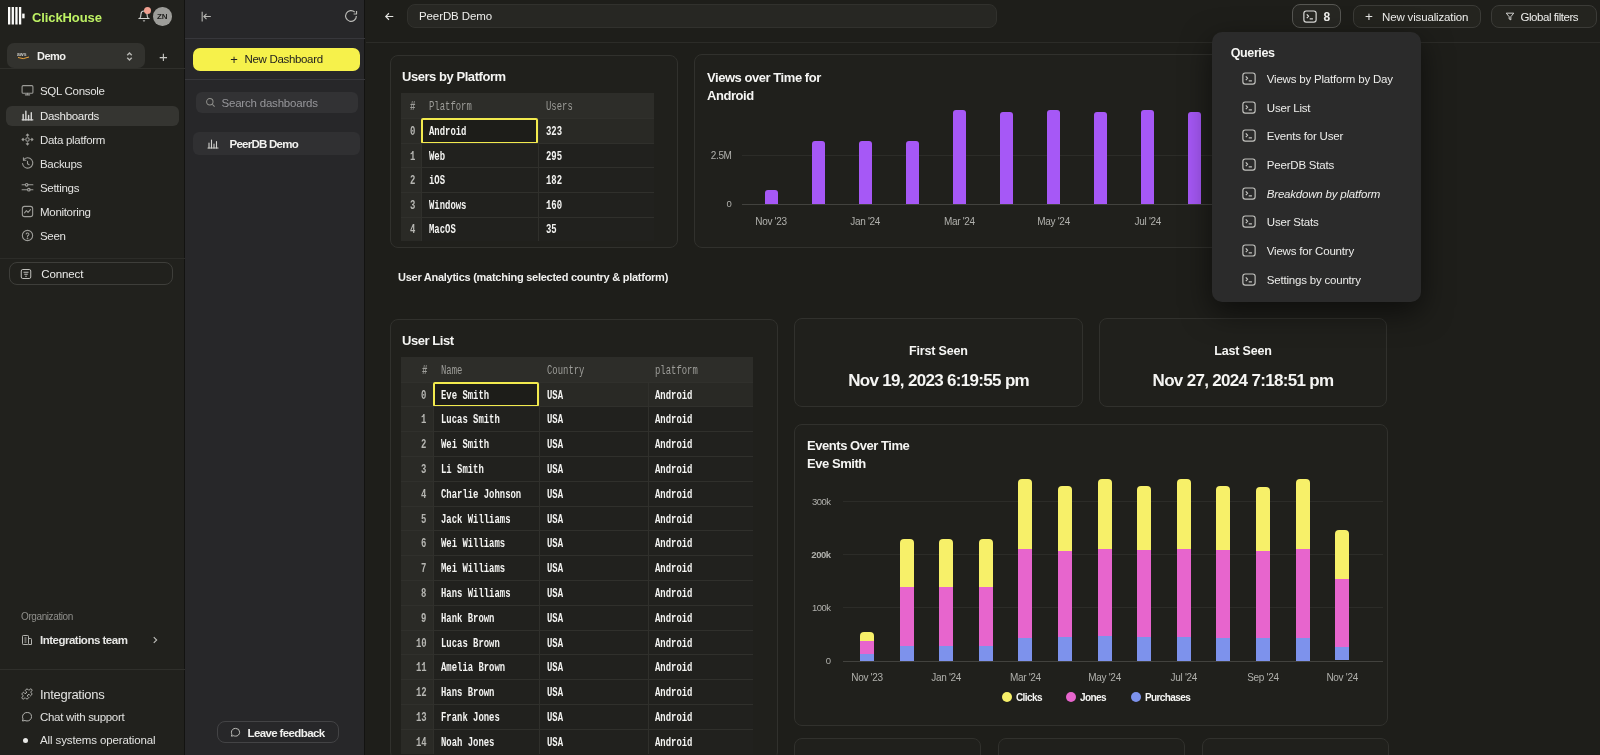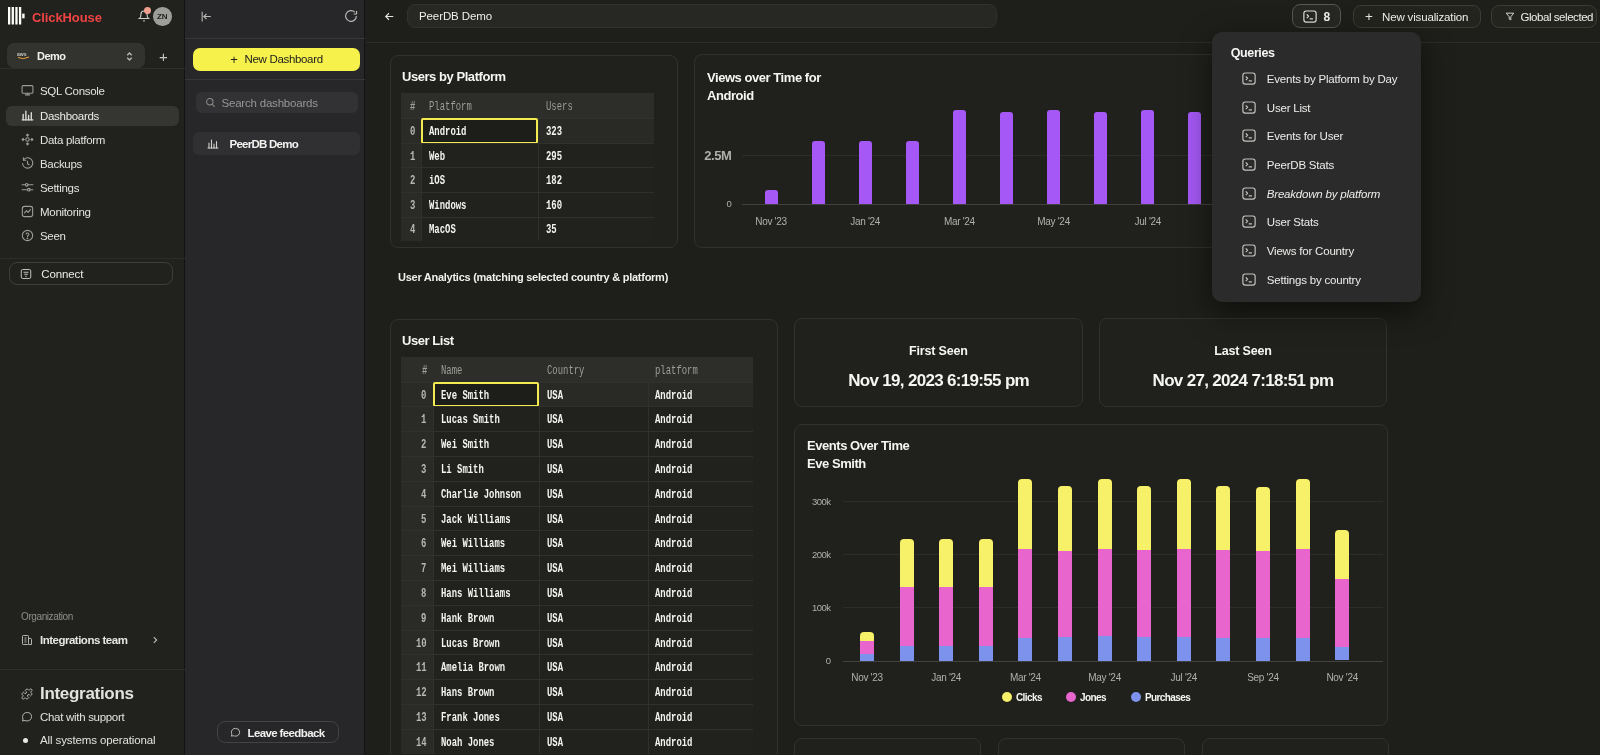--- a/index.html
+++ b/index.html
@@ -11,21 +11,21 @@
 <body>
 
 <div class="a" style="left:0;top:0;width:185px;height:755px;background:#21211d;border-right:1px solid #131311"></div>
 <svg class="a" style="left:7.5px;top:6.8px" width="18" height="18">
     <rect x="0.0" y="0" width="2.3" height="17.5" fill="#fcfcfa"></rect>
     <rect x="3.65" y="0" width="2.3" height="17.5" fill="#fcfcfa"></rect>
     <rect x="7.3" y="0" width="2.3" height="17.5" fill="#fcfcfa"></rect>
     <rect x="10.95" y="0" width="2.3" height="17.5" fill="#fcfcfa"></rect>
     <rect x="14.2" y="6.6" width="2.4" height="4.7" fill="#fcfcfa"></rect>
   </svg>
-<div class="a" style="left:32px;transform:translateY(-50%);top:16.5px;font-size:13px;color:#ef4444;font-weight:700;letter-spacing:-0.1px;white-space:nowrap;">ClickHouse</div>
+<div class="a" style="left:32px;transform:translateY(-50%);top:16.5px;font-size:13px;color:#bef264;font-weight:700;letter-spacing:-0.1px;white-space:nowrap;">ClickHouse</div>
 <svg class="a" style="left:137.5px;top:10px" width="12" height="12" viewBox="0 0 24 24" fill="none" stroke="#d4d4d2" stroke-width="2.2">
     <path d="M18 8a6 6 0 0 0-12 0c0 7-3 9-3 9h18s-3-2-3-9"></path>
     <path d="M13.7 21a2 2 0 0 1-3.4 0"></path>
   </svg>
 <div class="a" style="left:144px;top:7px;width:7px;height:7px;border-radius:50%;background:#f0a090"></div>
 <div class="a" style="left:153px;top:7px;width:18.5px;height:18.5px;border-radius:50%;background:#9d9d99;color:#232321;font-size:8px;font-weight:700;display:flex;align-items:center;justify-content:center;letter-spacing:0">ZN</div>
 <div class="a" style="left:7px;top:43px;width:138px;height:25px;background:#32322e;border-radius:7px"></div>
 <svg class="a" style="left:17px;top:51px" width="13" height="9" viewBox="0 0 26 16">
     <text x="0" y="9" font-size="10" font-weight="700" fill="#c8c8c4" font-family="Liberation Sans">aws</text>
     <path d="M2 12 q10 5 22 -1" stroke="#e8a33d" stroke-width="2" fill="none"></path>
@@ -89,21 +89,21 @@
     <path d="M7 8h4M7 12h4M7 16h4"></path>
   </svg>
 <div class="a" style="left:40px;transform:translateY(-50%);top:640px;font-size:11.5px;color:#e6e6e4;font-weight:600;letter-spacing:-0.5px;white-space:nowrap;">Integrations team</div>
 <svg class="a" style="left:150px;top:635px" width="10" height="10" viewBox="0 0 24 24" fill="none" stroke="#c0c0bc" stroke-width="2.6">
     <path d="M9 5l7 7-7 7"></path>
   </svg>
 <div class="a" style="left:0;top:668.5px;width:185px;height:1px;background:#2f2f2b"></div>
 <svg class="a" style="left:21px;top:688px" width="12" height="12" viewBox="0 0 24 24" fill="none" stroke="#b4b4b0" stroke-width="2">
     <path d="M19.4 7.85c-.05.32.06.65.29.88l1.57 1.57c.47.47.7 1.08.7 1.7s-.23 1.23-.7 1.7l-1.61 1.61a.98.98 0 0 1-.84.28c-.47-.07-.8-.48-.97-.93a2.5 2.5 0 1 0-3.21 3.22c.45.16.85.5.92.97a.98.98 0 0 1-.27.83l-1.61 1.61a2.4 2.4 0 0 1-3.41 0l-1.57-1.57a1.03 1.03 0 0 0-.88-.29c-.49.07-.84.5-1.02.97a2.5 2.5 0 1 1-3.24-3.24c.47-.18.9-.53.97-1.02a1.03 1.03 0 0 0-.29-.88L2.7 13.7a2.4 2.4 0 0 1 0-3.4l1.53-1.53c.24-.24.58-.35.92-.3.51.08.87.53 1.07 1.01a2.5 2.5 0 1 0 3.26-3.26c-.48-.2-.93-.56-1.01-1.07-.05-.34.06-.68.3-.92l1.53-1.52a2.4 2.4 0 0 1 3.4 0l1.57 1.56c.23.23.56.34.88.29.49-.07.84-.5 1.02-.97a2.5 2.5 0 1 1 3.24 3.24c-.46.18-.9.53-.97 1.02Z"></path>
   </svg>
-<div class="a" style="left:40px;transform:translateY(-50%);top:694px;font-size:17px;color:#e2e2e0;font-weight:700;letter-spacing:-0.3px;white-space:nowrap;">Integrations</div>
+<div class="a" style="left:40px;transform:translateY(-50%);top:694px;font-size:13px;color:#e2e2e0;font-weight:400;letter-spacing:-0.3px;white-space:nowrap;">Integrations</div>
 <svg class="a" style="left:21px;top:711px" width="12" height="12" viewBox="0 0 24 24" fill="none" stroke="#b4b4b0" stroke-width="2">
     <path d="M21 11.5a8.4 8.4 0 0 1-8.9 8.4 9.9 9.9 0 0 1-4.2-.9L3 20l1.1-4.1a8.2 8.2 0 0 1-1-4.4A8.4 8.4 0 0 1 12 3.1h.5a8.4 8.4 0 0 1 8.5 8z"></path>
   </svg>
 <div class="a" style="left:40px;transform:translateY(-50%);top:717px;font-size:11.5px;color:#e2e2e0;font-weight:500;letter-spacing:-0.3px;white-space:nowrap;text-align:right;">Chat with support</div>
 <div class="a" style="left:23px;top:737.5px;width:5px;height:5px;border-radius:50%;background:#e8e8e6"></div>
 <div class="a" style="left:40px;transform:translateY(-50%);top:740px;font-size:11.5px;color:#e2e2e0;font-weight:500;letter-spacing:-0.12px;white-space:nowrap;">All systems operational</div>
 <div class="a" style="left:185px;top:0;width:180px;height:755px;background:#272729;border-right:1px solid #131311"></div>
 <svg class="a" style="left:200px;top:10px" width="13" height="13" viewBox="0 0 24 24" fill="none" stroke="#b9b9b5" stroke-width="2">
     <path d="M4 3v18M20 12H8M12 7l-5 5 5 5"></path>
   </svg>
@@ -143,21 +143,21 @@
     <path d="M6.5 7.5l3 3.2-3 3.2M11.5 15h5.5"></path>
   </svg>
 <div class="a" style="left:1323.5px;transform:translateY(-50%);top:16.5px;font-size:12px;color:#f0f0ee;font-weight:600;letter-spacing:0px;white-space:nowrap;">8</div>
 <div class="a" style="left:1352.5px;top:4.7px;width:128.5px;height:23px;background:#24241f;border:1px solid #3b3b37;border-radius:8px"></div>
 <div class="a" style="left:1365px;transform:translateY(-50%);top:15.8px;font-size:13.5px;color:#e8e8e6;font-weight:400;letter-spacing:0px;white-space:nowrap;">+</div>
 <div class="a" style="left:1382px;transform:translateY(-50%);top:16.5px;font-size:11.5px;color:#eeeeec;font-weight:500;letter-spacing:-0.15px;white-space:nowrap;">New visualization</div>
 <div class="a" style="left:1491px;top:4.7px;width:106px;height:23px;background:#24241f;border:1px solid #3b3b37;border-radius:8px"></div>
 <svg class="a" style="left:1504.5px;top:10.5px" width="10" height="11" viewBox="0 0 24 24" fill="none" stroke="#e0e0de" stroke-width="2.2">
     <path d="M3 4h18l-7 8.5V20l-4-2v-5.5z"></path>
   </svg>
-<div class="a" style="left:1520.5px;transform:translateY(-50%);top:16.5px;font-size:11.5px;color:#eeeeec;font-weight:500;letter-spacing:-0.45px;white-space:nowrap;">Global selected</div>
+<div class="a" style="left:1520.5px;transform:translateY(-50%);top:16.5px;font-size:11.5px;color:#eeeeec;font-weight:500;letter-spacing:-0.45px;white-space:nowrap;">Global filters</div>
 <div class="card" style="left:390px;top:54.5px;width:288px;height:193.5px"></div>
 <div class="a" style="left:402px;transform:translateY(-50%);top:76px;font-size:13px;color:#f5f5f3;font-weight:700;letter-spacing:-0.45px;white-space:nowrap;">Users by Platform</div>
 <div class="a" style="left:401px;top:93.4px;width:252.7px;height:24.65px;background:#2d2d29;"></div>
 <div class="a" style="left:409.7px;top:106.22500000000001px;font-size:13.5px;color:#9d9d99;font-weight:700;font-family:'Liberation Mono',monospace;white-space:nowrap;transform:translateY(-50%) scaleX(0.66);transform-origin:left center;">#</div>
 <div class="a" style="left:428.5px;top:106.22500000000001px;font-size:13.5px;color:#9d9d99;font-weight:400;font-family:'Liberation Mono',monospace;white-space:nowrap;transform:translateY(-50%) scaleX(0.66);transform-origin:left center;">Platform</div>
 <div class="a" style="left:545.5px;top:106.22500000000001px;font-size:13.5px;color:#9d9d99;font-weight:400;font-family:'Liberation Mono',monospace;white-space:nowrap;transform:translateY(-50%) scaleX(0.66);transform-origin:left center;">Users</div>
 <div class="a" style="left:401px;top:118.05000000000001px;width:20px;height:24.65px;background:#2a2a26;border-top:1px solid #30302c"></div>
 <div class="a" style="left:410.154px;top:130.875px;font-size:13.5px;color:#b6b6b2;font-weight:700;font-family:'Liberation Mono',monospace;white-space:nowrap;transform:translateY(-50%) scaleX(0.66);transform-origin:left center;">0</div>
 <div class="a" style="left:421px;top:118.05000000000001px;width:116.5px;height:24.65px;background:#292925;border-top:1px solid #30302c;border-left:1px solid #30302c"></div>
 <div class="a" style="left:537.5px;top:118.05000000000001px;width:116.2px;height:24.65px;background:#292925;border-top:1px solid #30302c;border-left:1px solid #30302c"></div>
@@ -187,21 +187,21 @@
 <div class="a" style="left:410.154px;top:229.475px;font-size:13.5px;color:#b6b6b2;font-weight:700;font-family:'Liberation Mono',monospace;white-space:nowrap;transform:translateY(-50%) scaleX(0.66);transform-origin:left center;">4</div>
 <div class="a" style="left:421px;top:216.65px;width:116.5px;height:24.65px;background:#21211e;border-top:1px solid #30302c;border-left:1px solid #30302c"></div>
 <div class="a" style="left:537.5px;top:216.65px;width:116.2px;height:24.65px;background:#21211e;border-top:1px solid #30302c;border-left:1px solid #30302c"></div>
 <div class="a" style="left:428.5px;top:229.475px;font-size:13.5px;color:#f4f4f2;font-weight:700;font-family:'Liberation Mono',monospace;white-space:nowrap;transform:translateY(-50%) scaleX(0.66);transform-origin:left center;">MacOS</div>
 <div class="a" style="left:545.5px;top:229.475px;font-size:13.5px;color:#f4f4f2;font-weight:700;font-family:'Liberation Mono',monospace;white-space:nowrap;transform:translateY(-50%) scaleX(0.66);transform-origin:left center;">35</div>
 <div class="card" style="left:693.5px;top:54px;width:694.5px;height:194.3px"></div>
 <div class="a" style="left:707px;transform:translateY(-50%);top:77px;font-size:13px;color:#f5f5f3;font-weight:700;letter-spacing:-0.45px;white-space:nowrap;">Views over Time for</div>
 <div class="a" style="left:707px;transform:translateY(-50%);top:95px;font-size:13px;color:#f5f5f3;font-weight:700;letter-spacing:-0.45px;white-space:nowrap;">Android</div>
 <div class="a" style="left:742px;top:155.2px;width:641px;height:1px;background:#2c2c28"></div>
 <div class="a" style="left:742px;top:203.6px;width:641px;height:1px;background:#42423e"></div>
-<div class="a" style="right:868.5px;transform:translateY(-50%);top:155.2px;font-size:13px;color:#b0b0ac;font-weight:700;letter-spacing:-0.4px;white-space:nowrap;">2.5M</div>
+<div class="a" style="right:868.5px;transform:translateY(-50%);top:155.2px;font-size:10px;color:#b0b0ac;font-weight:400;letter-spacing:-0.4px;white-space:nowrap;">2.5M</div>
 <div class="a" style="right:868.5px;transform:translateY(-50%);top:203.3px;font-size:9.5px;color:#b0b0ac;font-weight:400;letter-spacing:-0.4px;white-space:nowrap;">0</div>
 <div class="a" style="left:764.5px;top:190.1px;width:13px;height:13.5px;background:#a658f6;border-radius:3px 3px 0 0"></div>
 <div class="a" style="left:811.6px;top:140.7px;width:13px;height:62.9px;background:#a658f6;border-radius:3px 3px 0 0"></div>
 <div class="a" style="left:858.7px;top:140.7px;width:13px;height:62.9px;background:#a658f6;border-radius:3px 3px 0 0"></div>
 <div class="a" style="left:905.8px;top:141.0px;width:13px;height:62.6px;background:#a658f6;border-radius:3px 3px 0 0"></div>
 <div class="a" style="left:952.9px;top:109.69999999999999px;width:13px;height:93.9px;background:#a658f6;border-radius:3px 3px 0 0"></div>
 <div class="a" style="left:1000.0px;top:112.0px;width:13px;height:91.6px;background:#a658f6;border-radius:3px 3px 0 0"></div>
 <div class="a" style="left:1047.1px;top:109.69999999999999px;width:13px;height:93.9px;background:#a658f6;border-radius:3px 3px 0 0"></div>
 <div class="a" style="left:1094.2px;top:112.0px;width:13px;height:91.6px;background:#a658f6;border-radius:3px 3px 0 0"></div>
 <div class="a" style="left:1141.3px;top:109.69999999999999px;width:13px;height:93.9px;background:#a658f6;border-radius:3px 3px 0 0"></div>
@@ -346,21 +346,21 @@
 <div class="a" style="left:938.6px;transform:translate(-50%,-50%);top:380.7px;font-size:17px;color:#f5f5f3;font-weight:700;letter-spacing:-0.68px;white-space:nowrap;">Nov 19, 2023 6:19:55 pm</div>
 <div class="card" style="left:1099px;top:318px;width:288px;height:89px"></div>
 <div class="a" style="left:1243px;transform:translate(-50%,-50%);top:351px;font-size:12.5px;color:#f5f5f3;font-weight:700;letter-spacing:-0.17px;white-space:nowrap;">Last Seen</div>
 <div class="a" style="left:1243px;transform:translate(-50%,-50%);top:380.7px;font-size:17px;color:#f5f5f3;font-weight:700;letter-spacing:-0.68px;white-space:nowrap;">Nov 27, 2024 7:18:51 pm</div>
 <div class="card" style="left:794px;top:423.5px;width:594px;height:302px"></div>
 <div class="a" style="left:807px;transform:translateY(-50%);top:445px;font-size:13px;color:#f5f5f3;font-weight:700;letter-spacing:-0.45px;white-space:nowrap;">Events Over Time</div>
 <div class="a" style="left:807px;transform:translateY(-50%);top:463px;font-size:13px;color:#f5f5f3;font-weight:700;letter-spacing:-0.45px;white-space:nowrap;">Eve Smith</div>
 <div class="a" style="left:843px;top:500.7px;width:540px;height:1px;background:#2c2c28"></div>
 <div class="a" style="right:769.5px;transform:translateY(-50%);top:500.7px;font-size:9.5px;color:#b0b0ac;font-weight:400;letter-spacing:-0.5px;white-space:nowrap;">300k</div>
 <div class="a" style="left:843px;top:553.8px;width:540px;height:1px;background:#2c2c28"></div>
-<div class="a" style="right:769.5px;transform:translateY(-50%);top:553.8px;font-size:9.5px;color:#b0b0ac;font-weight:400;letter-spacing:-0.5px;white-space:nowrap;">200k</div>
+<div class="a" style="right:769.5px;transform:translateY(-50%);top:553.8px;font-size:9.5px;color:#b0b0ac;font-weight:700;letter-spacing:-0.5px;white-space:nowrap;">200k</div>
 <div class="a" style="left:843px;top:606.9px;width:540px;height:1px;background:#2c2c28"></div>
 <div class="a" style="right:769.5px;transform:translateY(-50%);top:606.9px;font-size:9.5px;color:#b0b0ac;font-weight:400;letter-spacing:-0.5px;white-space:nowrap;">100k</div>
 <div class="a" style="right:769.5px;transform:translateY(-50%);top:660px;font-size:9.5px;color:#b0b0ac;font-weight:400;letter-spacing:-0.5px;white-space:nowrap;">0</div>
 <div class="a" style="left:843px;top:660.5px;width:540px;height:1px;background:#42423e"></div>
 <div class="a" style="left:860px;top:654.0px;width:14px;height:6.5px;background:#7d92ec"></div>
 <div class="a" style="left:860px;top:640.5px;width:14px;height:13.5px;background:#e765cd"></div>
 <div class="a" style="left:860px;top:632.0px;width:14px;height:8.5px;background:#f7f069;border-radius:4px 4px 0 0"></div>
 <div class="a" style="left:899.6px;top:646.0px;width:14px;height:14.5px;background:#7d92ec"></div>
 <div class="a" style="left:899.6px;top:586.5px;width:14px;height:59.5px;background:#e765cd"></div>
 <div class="a" style="left:899.6px;top:539.0px;width:14px;height:47.5px;background:#f7f069;border-radius:4px 4px 0 0"></div>
@@ -412,21 +412,21 @@
 <div class="a" style="left:1145px;transform:translateY(-50%);top:696.5px;font-size:10px;color:#f5f5f3;font-weight:700;letter-spacing:-0.6px;white-space:nowrap;">Purchases</div>
 <div class="card" style="left:794px;top:738px;width:186.5px;height:40px"></div>
 <div class="card" style="left:998px;top:738px;width:187px;height:40px"></div>
 <div class="card" style="left:1202px;top:738px;width:187px;height:40px"></div>
 <div class="a" style="left:1212px;top:32px;width:209px;height:270px;background:#2b2b2b;border-radius:10px;box-shadow:0 10px 30px rgba(0,0,0,0.55)"></div>
 <div class="a" style="left:1230.8px;transform:translateY(-50%);top:52.5px;font-size:12.5px;color:#f5f5f3;font-weight:700;letter-spacing:-0.4px;white-space:nowrap;">Queries</div>
 <svg class="a" style="left:1242px;top:71.8px" width="14" height="13" viewBox="0 0 24 22" fill="none" stroke="#c4c4c0" stroke-width="2">
     <rect x="1.5" y="1.5" width="21" height="19" rx="4"></rect>
     <path d="M6.5 7.5l3 3.2-3 3.2M11.5 15h5.5"></path>
   </svg>
-<div class="a" style="left:1266.8px;transform:translateY(-50%);top:78.8px;font-size:11.5px;color:#ececea;font-weight:400;letter-spacing:-0.2px;white-space:nowrap;">Events by Platform by Day</div>
+<div class="a" style="left:1266.8px;transform:translateY(-50%);top:78.8px;font-size:11.5px;color:#ececea;font-weight:400;letter-spacing:-0.2px;white-space:nowrap;">Views by Platform by Day</div>
 <svg class="a" style="left:1242px;top:100.5px" width="14" height="13" viewBox="0 0 24 22" fill="none" stroke="#c4c4c0" stroke-width="2">
     <rect x="1.5" y="1.5" width="21" height="19" rx="4"></rect>
     <path d="M6.5 7.5l3 3.2-3 3.2M11.5 15h5.5"></path>
   </svg>
 <div class="a" style="left:1266.8px;transform:translateY(-50%);top:107.5px;font-size:11.5px;color:#ececea;font-weight:400;letter-spacing:-0.2px;white-space:nowrap;">User List</div>
 <svg class="a" style="left:1242px;top:129.2px" width="14" height="13" viewBox="0 0 24 22" fill="none" stroke="#c4c4c0" stroke-width="2">
     <rect x="1.5" y="1.5" width="21" height="19" rx="4"></rect>
     <path d="M6.5 7.5l3 3.2-3 3.2M11.5 15h5.5"></path>
   </svg>
 <div class="a" style="left:1266.8px;transform:translateY(-50%);top:136.2px;font-size:11.5px;color:#ececea;font-weight:400;letter-spacing:-0.2px;white-space:nowrap;">Events for User</div>

